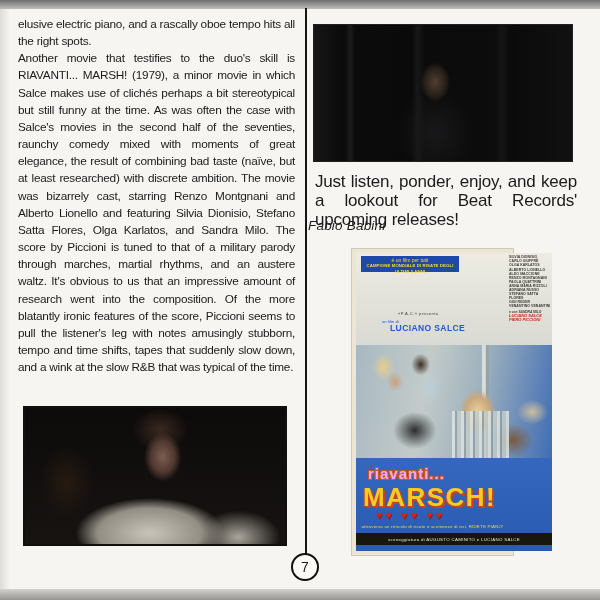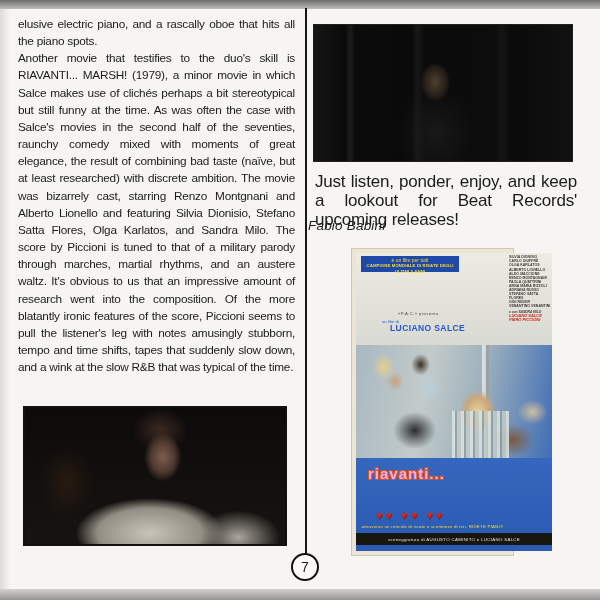--- a/index.html
+++ b/index.html
@@ -95,21 +95,21 @@
 </style>
 </head>
 <body>
 
 <div class="stage">
   <div class="scan-top"></div>
   <div class="scan-bottom"></div>
   <div class="scan-left"></div>
 
   <div class="left-col">
-      <p>elusive electric piano, and a rascally oboe that hits all the piano spots.</p>
+      <p>elusive electric piano, and a rascally oboe tempo hits all the right spots.</p>
       <p>Another movie that testifies to the duo's skill is RIAVANTI... MARSH! (1979), a minor movie in which Salce makes use of clichés perhaps a bit stereotypical but still funny at the time. As was often the case with Salce's movies in the second half of the seventies, raunchy comedy mixed with moments of great elegance, the result of combining bad taste (naïve, but at least researched) with discrete ambition. The movie was bizarrely cast, starring Renzo Montgnani and Alberto Lionello and featuring Silvia Dionisio, Stefano Satta Flores, Olga Karlatos, and Sandra Milo. The score by Piccioni is tuned to that of a military parody through marches, martial rhythms, and an austere waltz. It's obvious to us that an impressive amount of research went into the composition. Of the more blatantly ironic features of the score, Piccioni seems to pull the listener's leg with notes amusingly stubborn, tempo and time shifts, tapes that suddenly slow down, and a wink at the slow R&amp;B that was typical of the time.</p>
     </div>
 
   <div class="still still-left"></div>
 
   <div class="divider"></div>
   <div class="page-badge">
     <span>7</span>
   </div>
 
@@ -150,20 +150,21 @@
 
       <div class="p-presenta">«P.A.C.» presenta</div>
       <div class="p-unfilm">un film di</div>
       <div class="p-director">LUCIANO SALCE</div>
 
       <div class="p-photo"></div>
       <div class="p-bed"></div>
       <div class="p-blue"></div>
 
       <div class="p-title1">riavanti...</div>
+      <div class="p-title2">MARSCH!</div>
       <div class="p-hearts">♥♥ ♥♥ ♥♥</div>
       <div class="p-tagline">attraverso un reticolo di risate e scemenze di ieri, RIDETE PIANO!</div>
       <div class="p-strip">
         <span>sceneggiatura di AUGUSTO CAMINITO e LUCIANO SALCE</span>
       </div>
     </div>
   </div>
 </div>
 
 </body></html>

